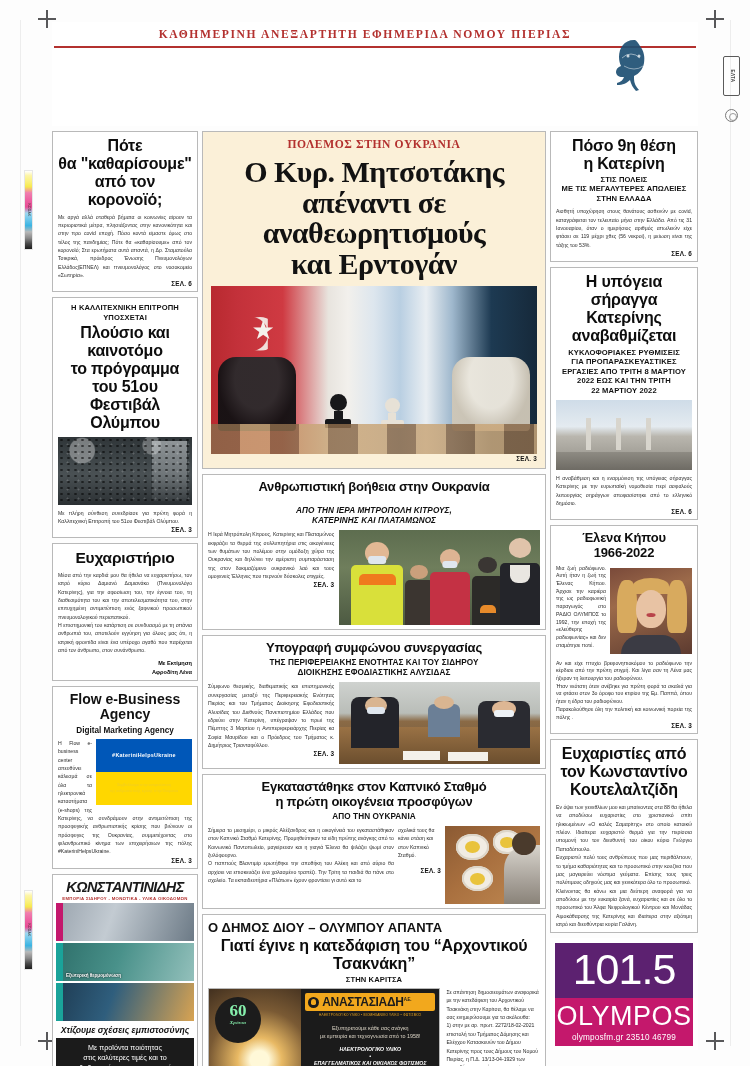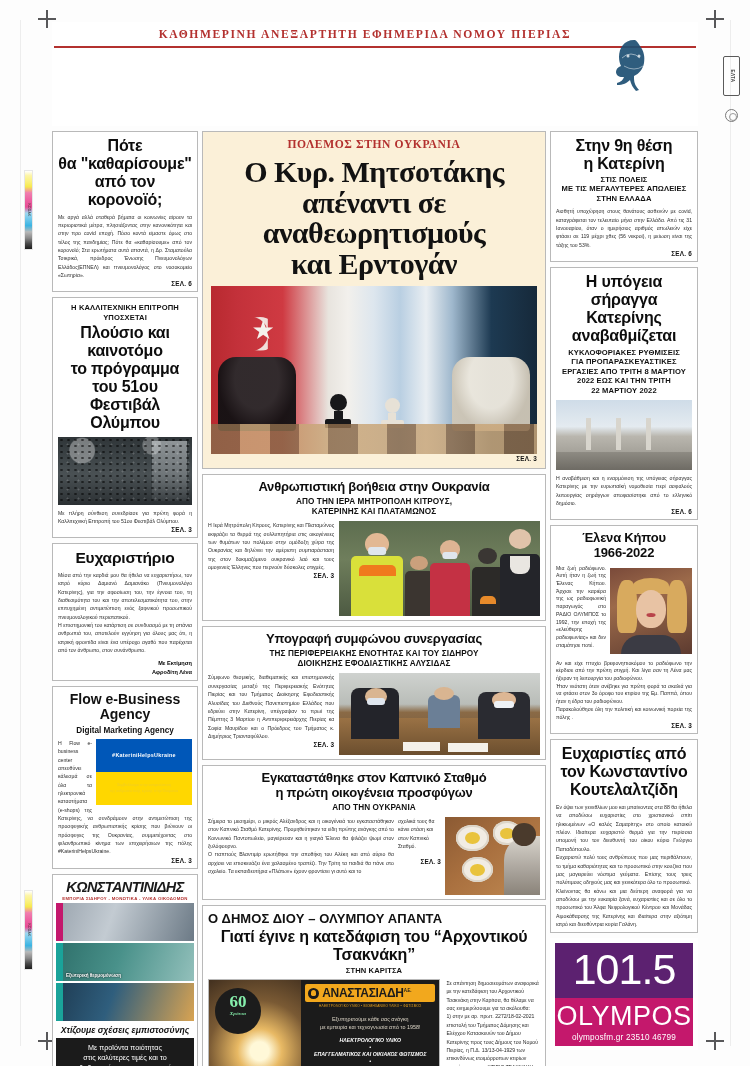--- a/index.html
+++ b/index.html
@@ -562,21 +562,21 @@
               <div class="base" style="width:23px;height:8px;"></div>
             </div>
             <div class="board"></div>
           </div>
         </div>
         <div class="sel">ΣΕΛ. 3</div>
       </div>
 
       <div class="block">
         <div class="h-main h-15">Ανθρωπιστική βοήθεια στην Ουκρανία</div>
-        <div class="h-kicker" style="white-space:pre-line; font-size:8.2px; margin-top:2px;">ΑΠΟ ΤΗΝ ΙΕΡΑ  ΜΗΤΡΟΠΟΛΗ  ΚΙΤΡΟΥΣ,
+        <div class="h-kicker" style="white-space:pre-line; font-size:8.2px; margin-top:11px;font-style:italic;">ΑΠΟ ΤΗΝ ΙΕΡΑ  ΜΗΤΡΟΠΟΛΗ  ΚΙΤΡΟΥΣ,
 ΚΑΤΕΡΙΝΗΣ ΚΑΙ ΠΛΑΤΑΜΩΝΟΣ</div>
         <div class="row2">
           <div class="txt">
             <div class="body-txt" style="margin-top:0;">Η Ιερά Μητρόπολη Κίτρους, Κατερίνης και Πλαταμώνος εκφράζει τα θερμά της συλλυπητήρια στις οικογένειες των θυμάτων του πολέμου στην ομόδοξη χώρα της Ουκρανίας και δηλώνει την αμέριστη συμπαράσταση της στον δοκιμαζόμενο ουκρανικό λαό και τους ομογενείς Έλληνες που περνούν δύσκολες στιγμές.</div>
             <div class="sel">ΣΕΛ. 3</div>
           </div>
           <div class="pic">
             <div class="photo ph-aid">
               <div class="fig" style="left:6%;width:26%;height:88%;">
                 <div class="b" style="width:100%;height:72%;position:absolute;bottom:0;background:#d9e03a;"></div>
@@ -704,21 +704,21 @@
 1) στην με αρ. πρωτ. 2272/18-02-2021 επιστολή του Τμήματος Δόμησης και Ελέγχου Κατασκευών του Δήμου Κατερίνης προς τους Δήμους του Νομού Πιερίας, η Π.Δ. 13/13-04-1929 των επικινδύνως ετοιμόρροπων κτιρίων αναφέρεται και το ΚΤΙΡΙΟ ΤΣΑΚΝΑΚΗ στην Καρίτσα Πιερίας, αναφέρεται.</div>
           </div>
         </div>
       </div>
 
     </div>
 
     <div class="col col-r">
 
       <div class="block">
-        <div class="h-main h-13" style="white-space:pre-line;">Στην 9η θέση
+        <div class="h-main h-13" style="white-space:pre-line;">Πόσο 9η θέση
 η Κατερίνη</div>
         <div class="h-kicker" style="white-space:pre-line; margin-top:2px;">ΣΤΙΣ ΠΟΛΕΙΣ
 ΜΕ ΤΙΣ ΜΕΓΑΛΥΤΕΡΕΣ ΑΠΩΛΕΙΕΣ
 ΣΤΗΝ ΕΛΛΑΔΑ</div>
         <div class="body-txt">Αισθητή υποχώρηση στους θανάτους ασθενών με covid, καταγράφεται τον τελευταίο μήνα στην Ελλάδα. Από τις 31 Ιανουαρίου, όταν ο ημερήσιος αριθμός απωλειών είχε φτάσει σε 119 μέχρι χθες (56 νεκροί), η μείωση είναι της τάξης του 53%.</div>
         <div class="sel">ΣΕΛ. 6</div>
       </div>
 
       <div class="block">
         <div class="h-main h-13" style="white-space:pre-line;">Η υπόγεια σήραγγα

